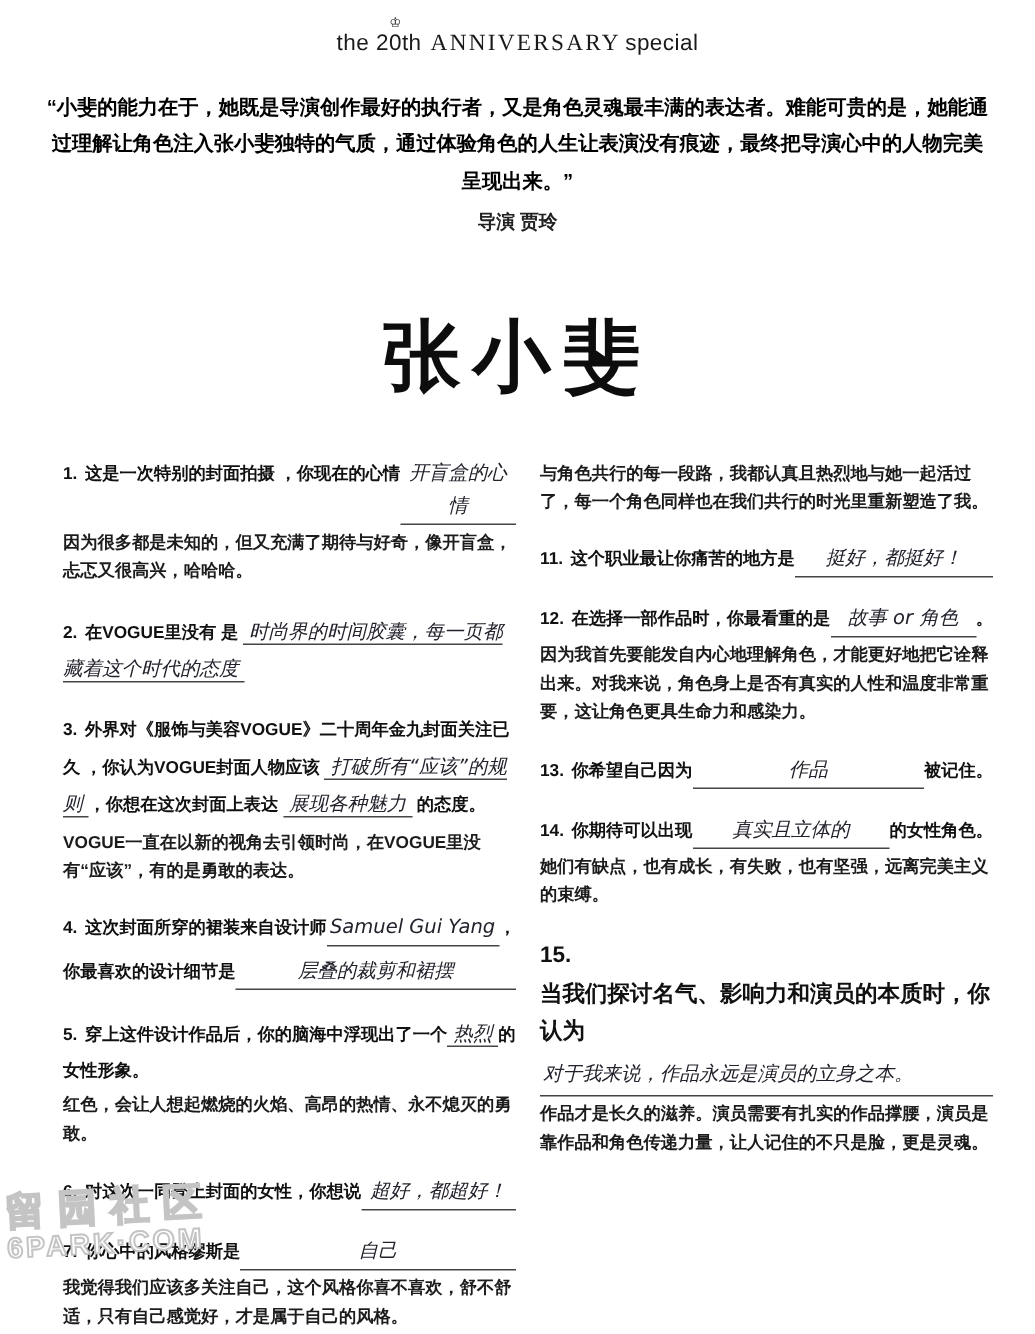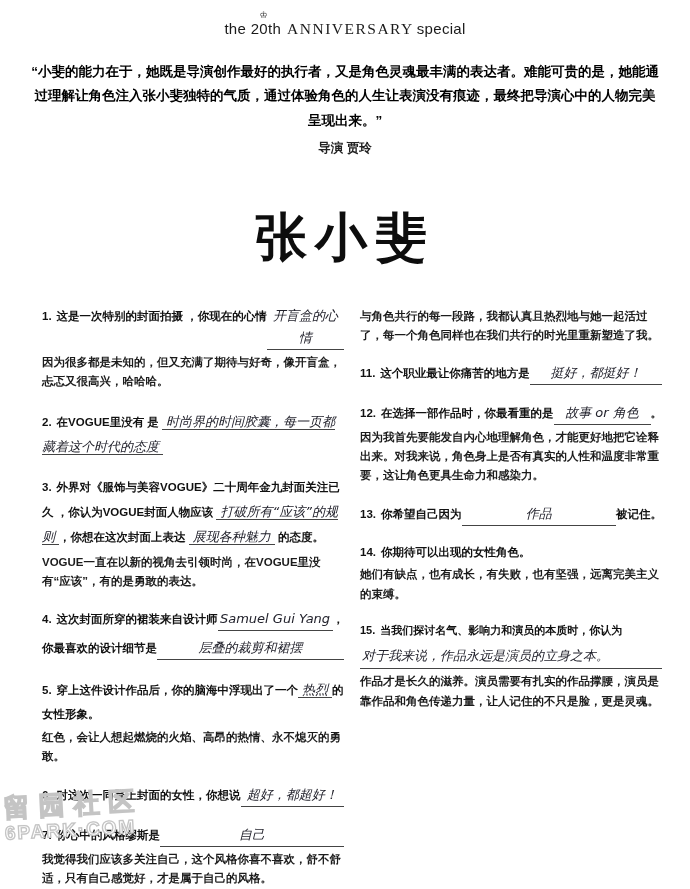--- a/index.html
+++ b/index.html
@@ -30,21 +30,21 @@
   .col{flex:1;min-width:0;}
 
   .qblock{margin-bottom:17px;}
   .qline{display:flex;align-items:baseline;margin:0;font-weight:bold;font-size:11.5px;line-height:1.7;color:#111;}
   .qline.second{margin-top:6px;}
   .qnum{margin-right:5px;white-space:nowrap;}
   .qtext{white-space:nowrap;}
   .qsuffix{white-space:nowrap;}
   .blank{flex:1;border-bottom:1px solid #444;text-align:center;font-weight:normal;min-height:15px;position:relative;}
   .qpara{margin:0;font-weight:bold;font-size:11.5px;line-height:1.95;color:#111;}
-  .qhead{margin:0;font-weight:bold;font-size:11px;line-height:1.7;color:#111;display:flex;align-items:flex-end;}
+  .qhead{margin:0;font-weight:bold;font-size:15px;line-height:1.7;color:#111;display:flex;align-items:flex-start;flex-direction:column;}
   .qhead .qh-text{white-space:normal;}
   .tight .qh-text{letter-spacing:-0.4px;}
   .handline{display:block;border-bottom:1px solid #444;margin:2px 0 0;padding:0 2px 1px;font-weight:normal;line-height:1.6;}
   .note{margin:3px 0 0;font-weight:bold;font-size:11.5px;line-height:1.68;color:#1c1c1c;}
   .cont-note{margin:2px 0 16px;}
 
   .hand{
     font-family:"DejaVu Sans", sans-serif;
     font-style:italic;font-weight:400;font-size:13px;color:#22222c;letter-spacing:0;
   }
@@ -161,20 +161,21 @@
             <span class="qtext">你希望自己因为</span>
             <span class="blank"><span class="hand">作品</span></span>
             <span class="qsuffix">被记住。</span>
           </p>
       </div>
 
       <div class="qblock">
         <p class="qline">
             <span class="qnum">14.</span>
             <span class="qtext">你期待可以出现</span>
+            <span class="blank"><span class="hand">真实且立体的</span></span>
             <span class="qsuffix">的女性角色。</span>
           </p>
         <p class="note">她们有缺点，也有成长，有失败，也有坚强，远离完美主义的束缚。</p>
       </div>
 
       <div class="qblock">
         <p class="qhead">
             <span class="qnum">15.</span>
             <span class="qh-text">当我们探讨名气、影响力和演员的本质时，你认为</span>
           </p>

